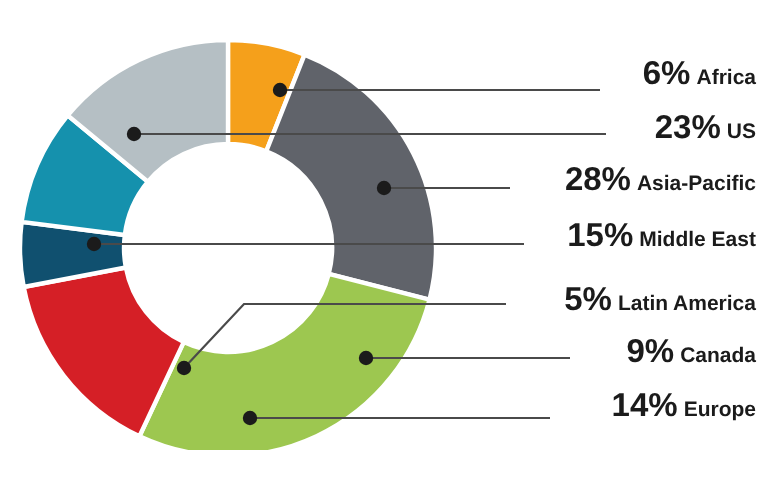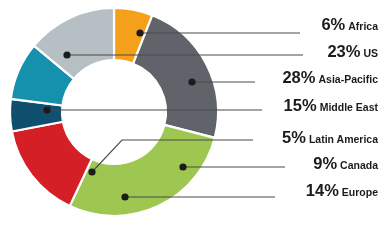--- a/index.html
+++ b/index.html
@@ -5,21 +5,21 @@
   html,body{margin:0;padding:0;}
   body{
     width:382px;height:225px;
     background:#ffffff;
     font-family:"Liberation Sans", sans-serif;
     overflow:hidden;
     position:relative;
   }
   #chart-root{
     position:absolute;
-    left:0;top:0;
+    left:0;top:12px;
     width:382px;height:225px;
   }
   svg.chart-svg{
     display:block;
     width:382px;height:225px;
   }
   .pct{
     font-family:"Liberation Sans", sans-serif;
     font-weight:bold;
     font-size:16.5px;

